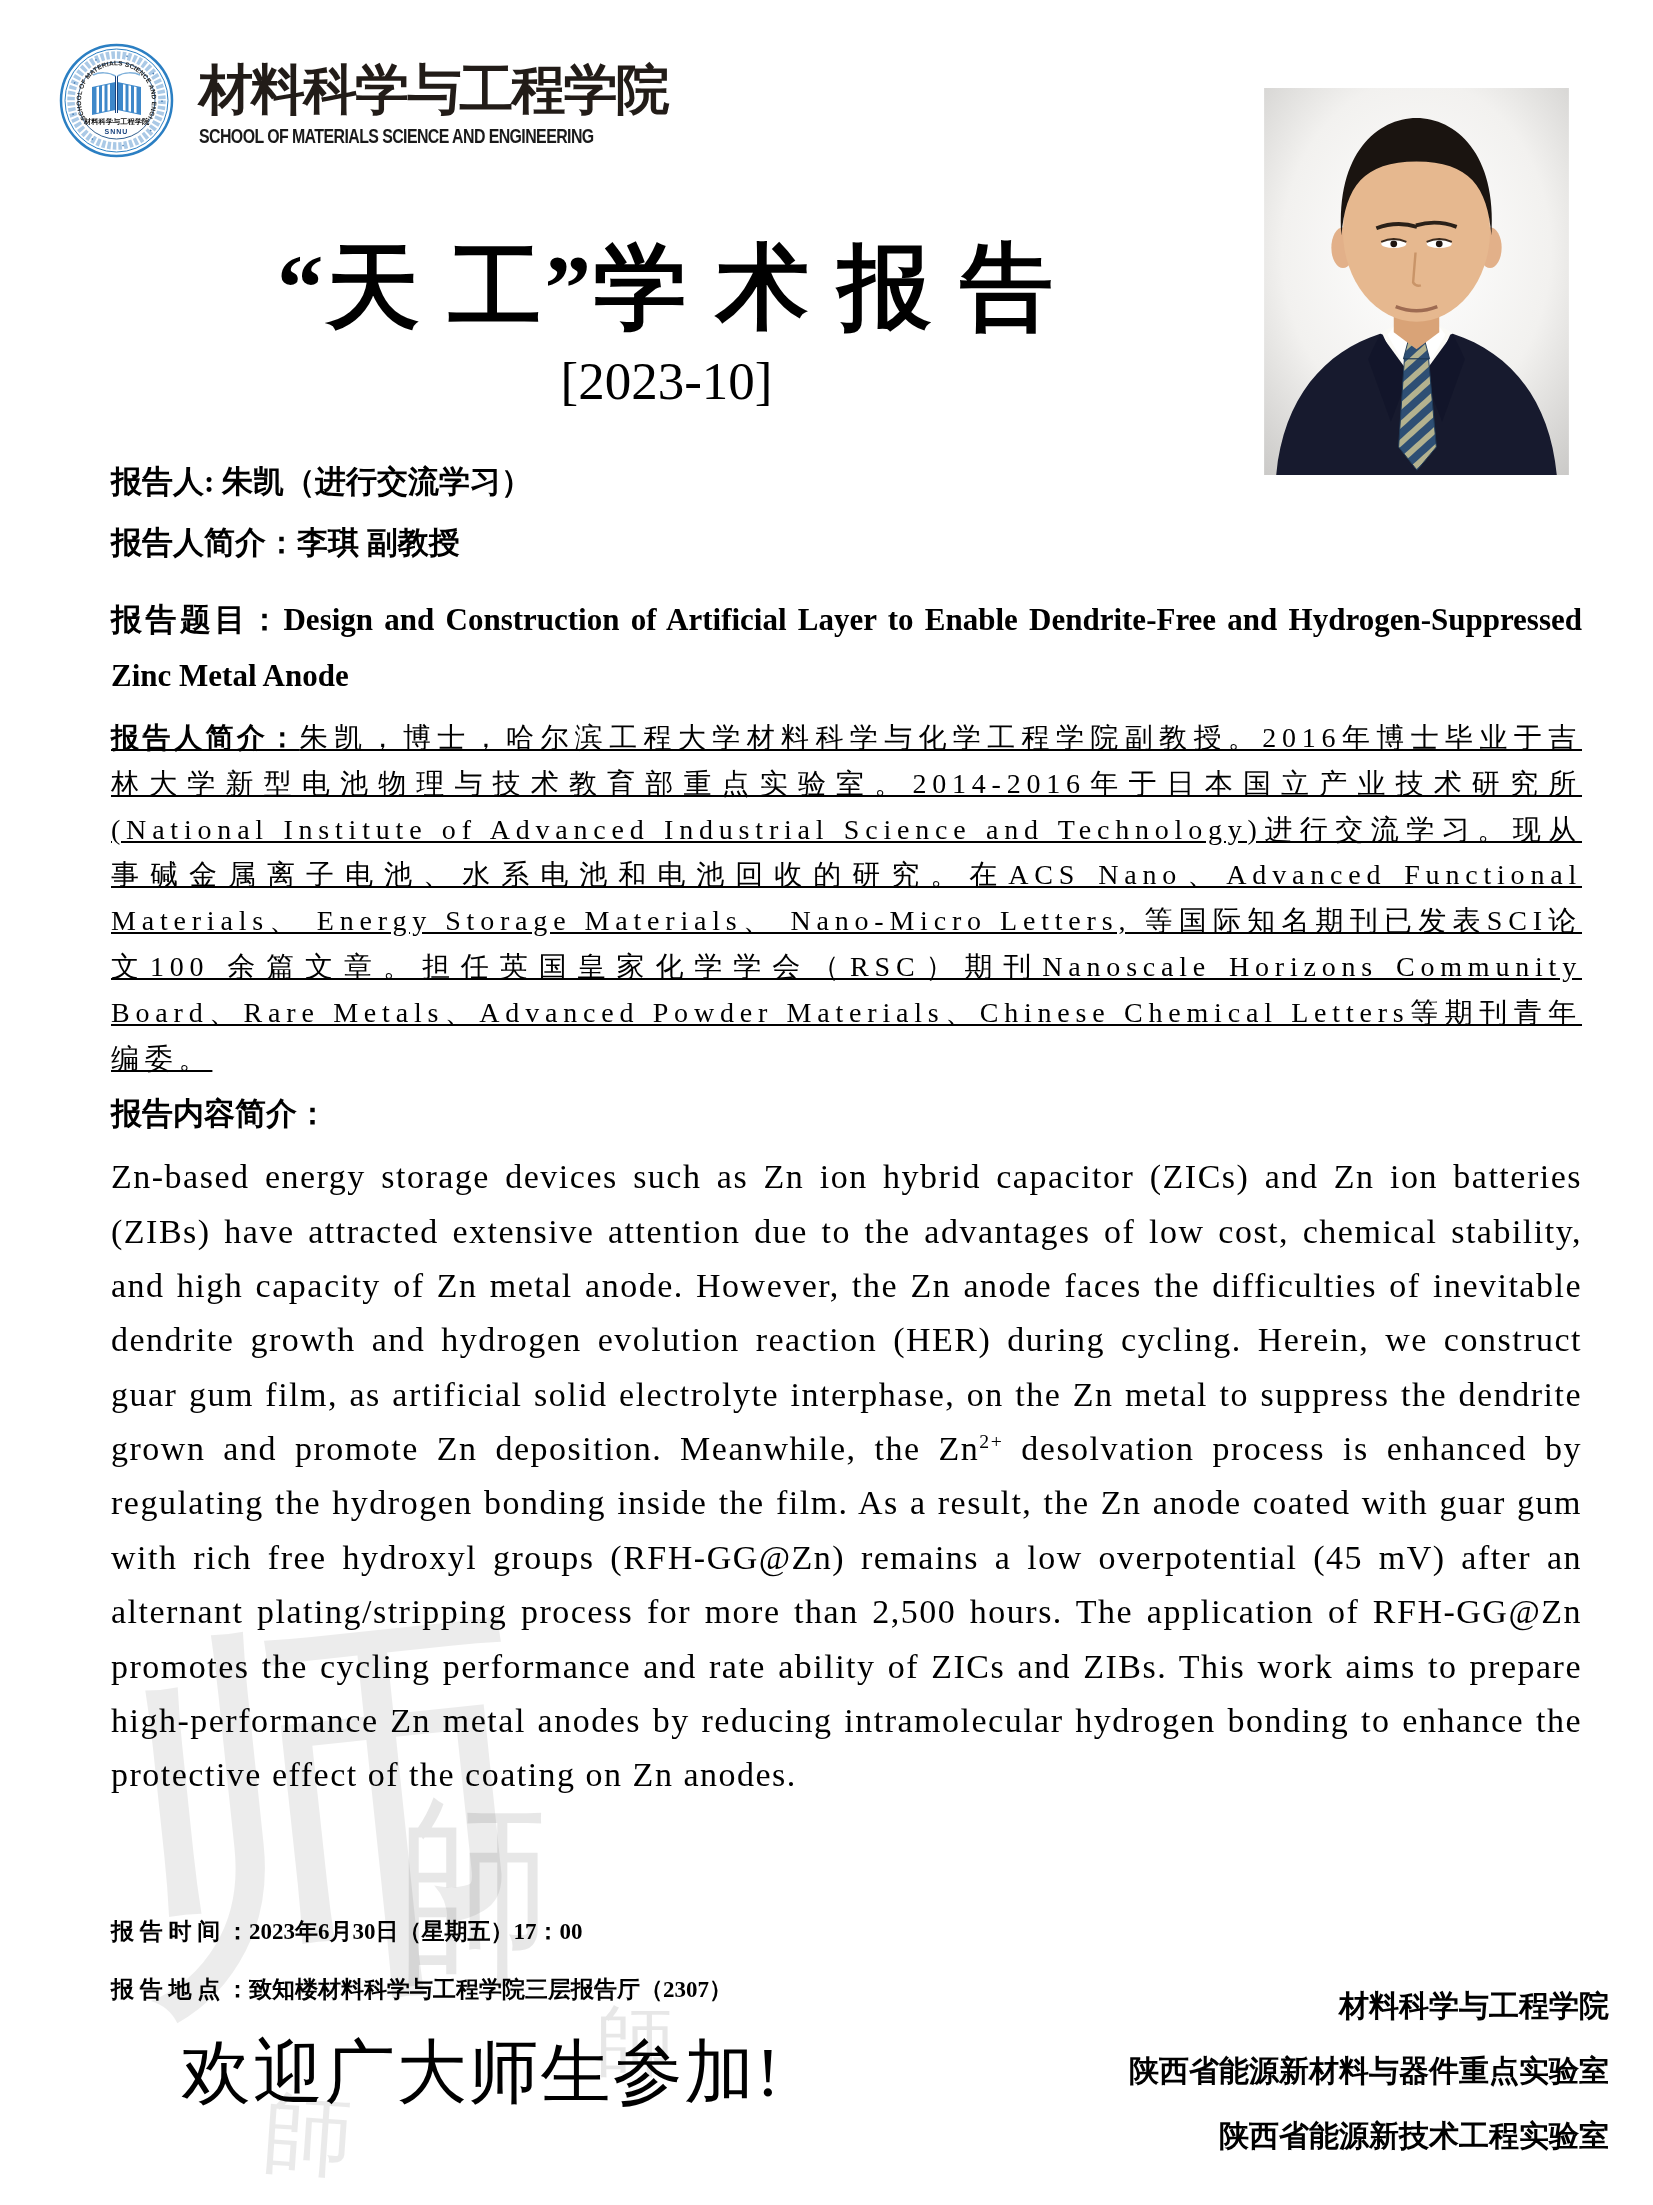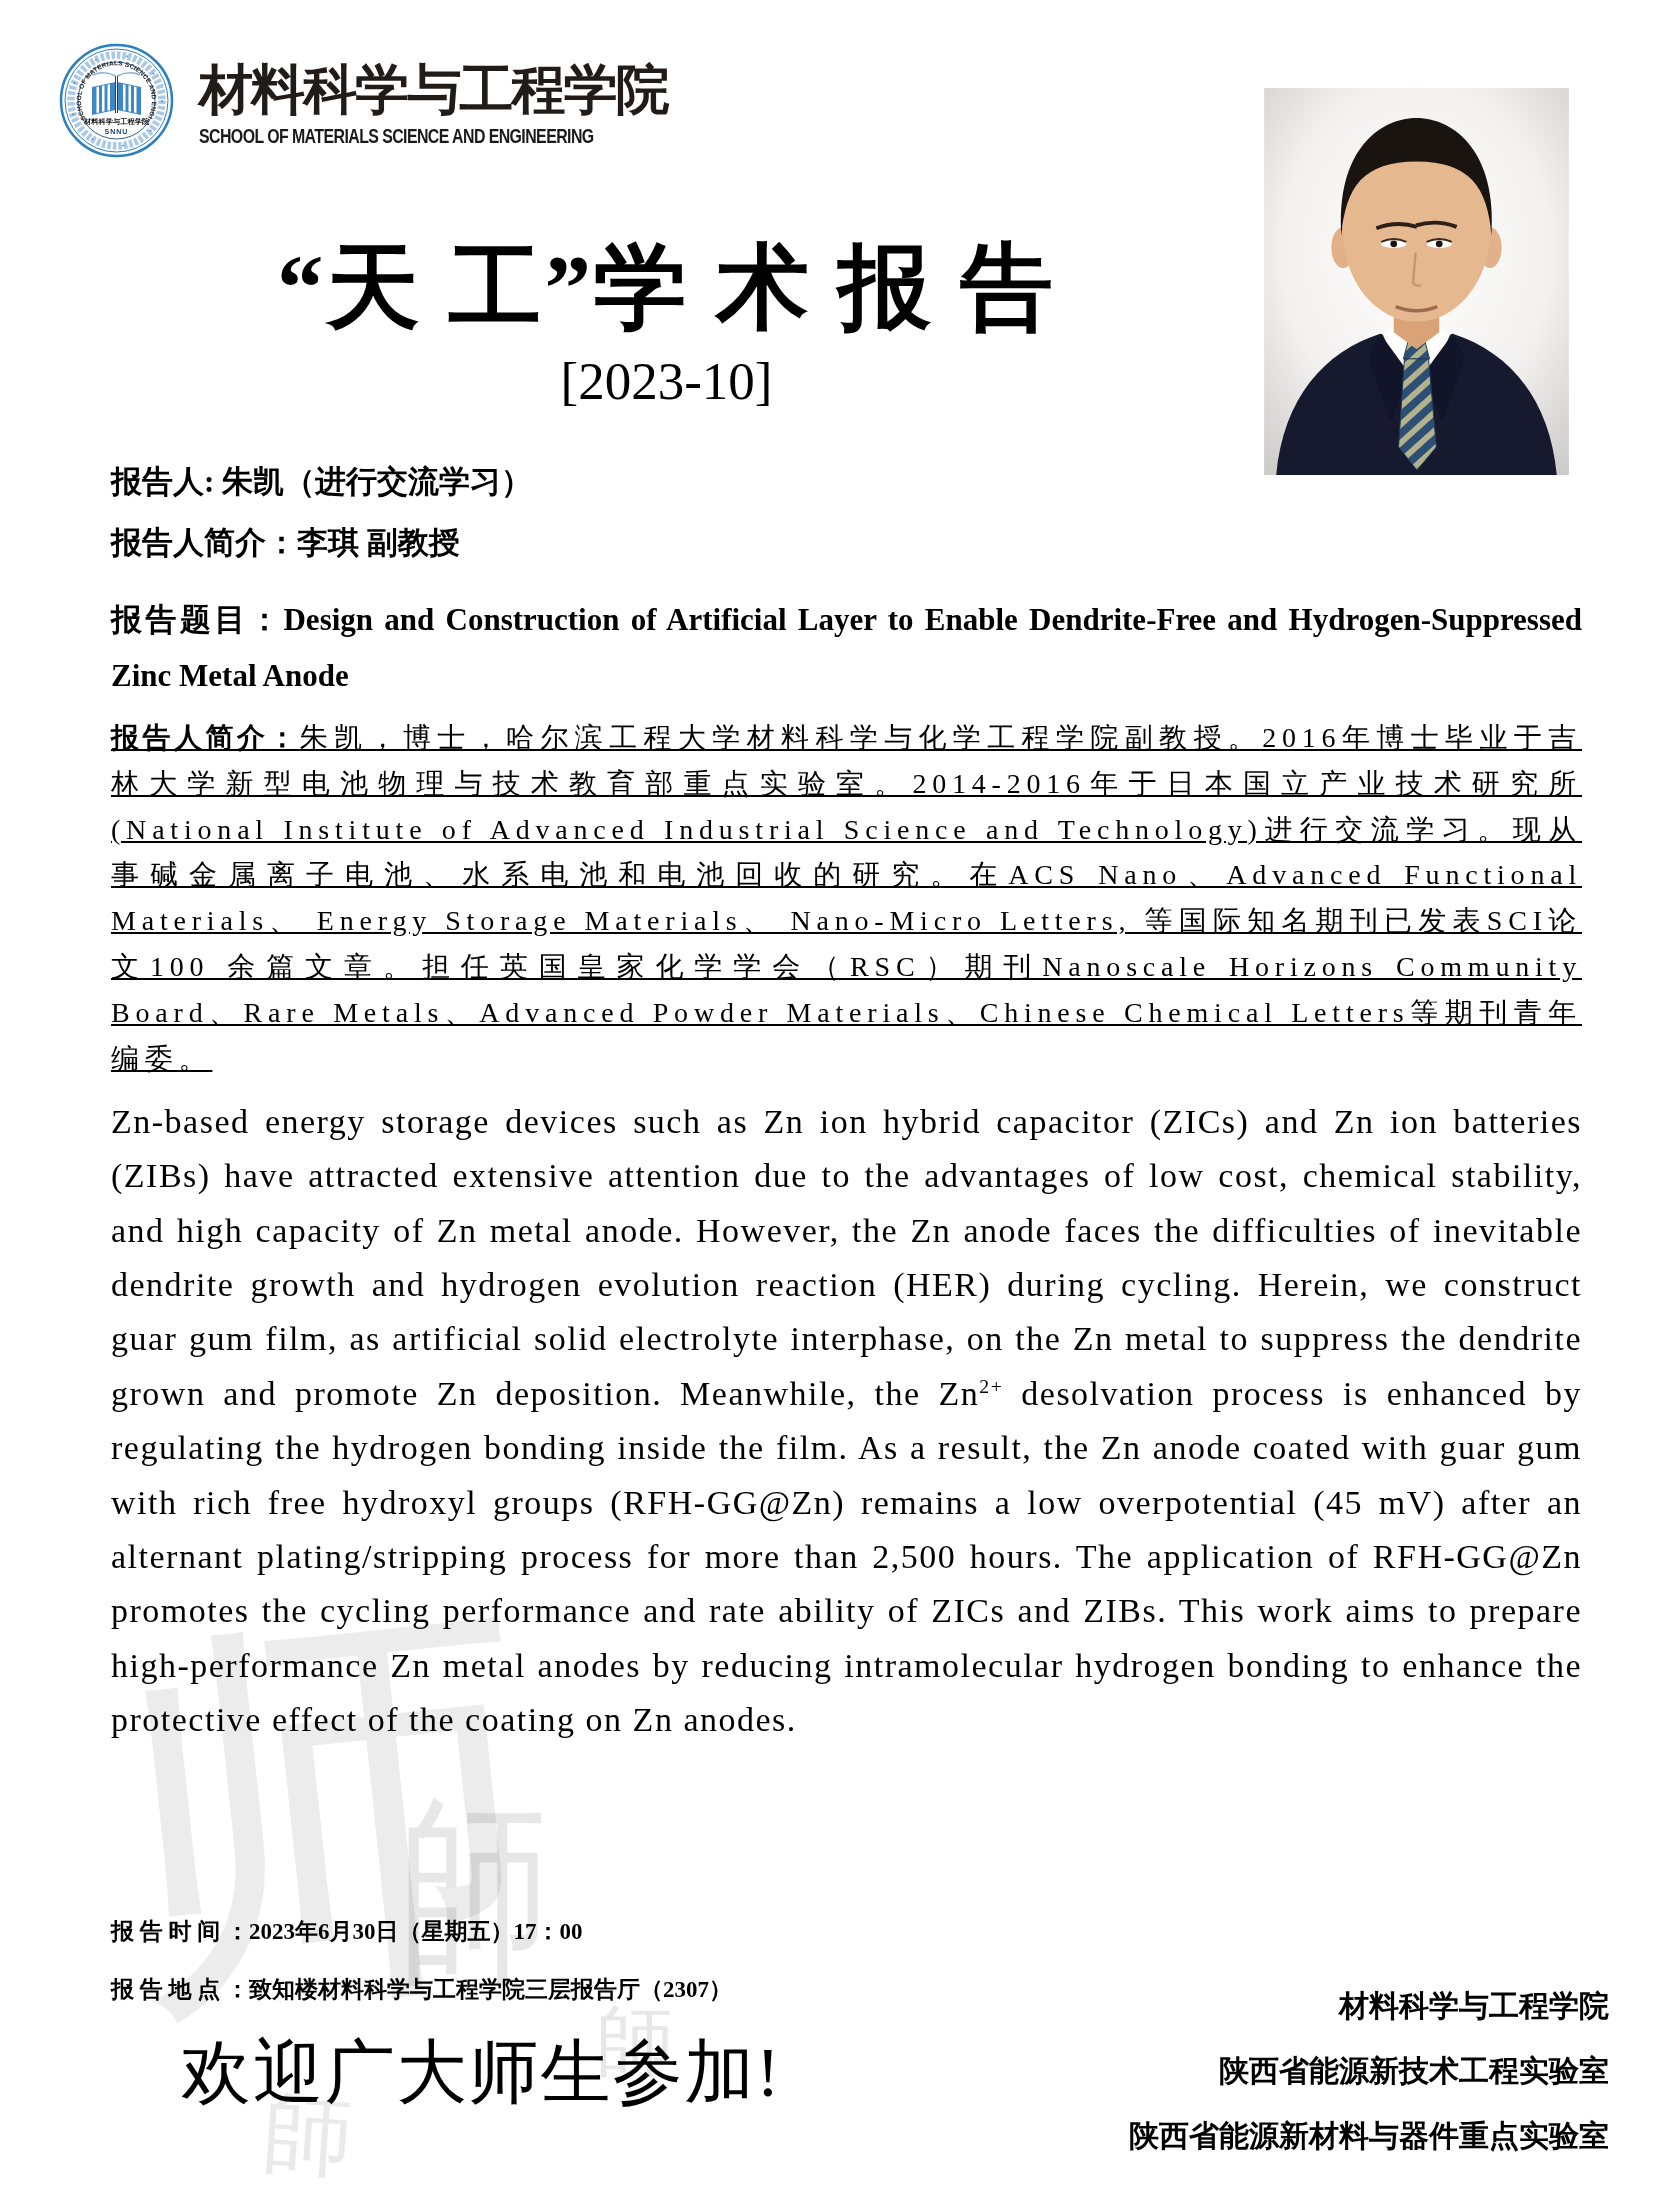--- a/index.html
+++ b/index.html
@@ -151,28 +151,29 @@
   </svg>
 
   <div class="page-title">“天 工”学 术 报 告</div>
   <div class="issue">[2023-10]</div>
 
   <div class="content">
     <p class="line-speaker"><span class="b">报告人:</span><span class="b"> 朱凯（进行交流学习）</span></p>
     <p class="line-host"><span class="b">报告人简介：</span><span class="b">李琪 副教授</span></p>
     <p class="line-topic"><span>报告题目：</span><span>Design and Construction of Artificial Layer to Enable Dendrite-Free and Hydrogen-Suppressed Zinc Metal Anode</span></p>
     <p class="bio"><span class="b">报告人简介：</span><span>朱凯，博士，哈尔滨工程大学材料科学与化学工程学院副教授。2016年博士毕业于吉林大学新型电池物理与技术教育部重点实验室。2014-2016年于日本国立产业技术研究所(National Institute of Advanced Industrial Science and Technology)进行交流学习。现从事碱金属离子电池、水系电池和电池回收的研究。在ACS Nano、Advanced Functional Materials、 Energy Storage Materials、 Nano-Micro Letters, 等国际知名期刊已发表SCI论文100 余篇文章。担任英国皇家化学学会（RSC）期刊Nanoscale Horizons Community Board、Rare Metals、Advanced Powder Materials、Chinese Chemical Letters等期刊青年编委。</span></p>
+    <p class="abs-heading">报告内容简介：</p>
     <p class="abstract"><span>Zn-based energy storage devices such as Zn ion hybrid capacitor (ZICs) and Zn ion batteries (ZIBs) have attracted extensive attention due to the advantages of low cost, chemical stability, and high capacity of Zn metal anode. However, the Zn anode faces the difficulties of inevitable dendrite growth and hydrogen evolution reaction (HER) during cycling. Herein, we construct guar gum film, as artificial solid electrolyte interphase, on the Zn metal to suppress the dendrite grown and promote Zn deposition. Meanwhile, the Zn</span><sup>2+</sup><span> desolvation process is enhanced by regulating the hydrogen bonding inside the film. As a result, the Zn anode coated with guar gum with rich free hydroxyl groups (RFH-GG@Zn) remains a low overpotential (45 mV) after an alternant plating/stripping process for more than 2,500 hours. The application of RFH-GG@Zn promotes the cycling performance and rate ability of ZICs and ZIBs. This work aims to prepare high-performance Zn metal anodes by reducing intramolecular hydrogen bonding to enhance the protective effect of the coating on Zn anodes.</span></p>
   </div>
 
   <div class="time-line"><span>报 告 时 间 ：</span><span>2023年6月30日（星期五）17：00</span></div>
   <div class="venue-line"><span>报 告 地 点 ：</span><span>致知楼材料科学与工程学院三层报告厅（2307）</span></div>
 
   <div class="welcome">欢迎广大师生参加!</div>
 
   <div class="orgs">
     <div>材料科学与工程学院</div>
+    <div>陕西省能源新材料与器件重点实验室</div>
     <div>陕西省能源新技术工程实验室</div>
-    <div>陕西省能源新材料与器件重点实验室</div>
   </div>
 
 </div>
 
 
 </body></html>

